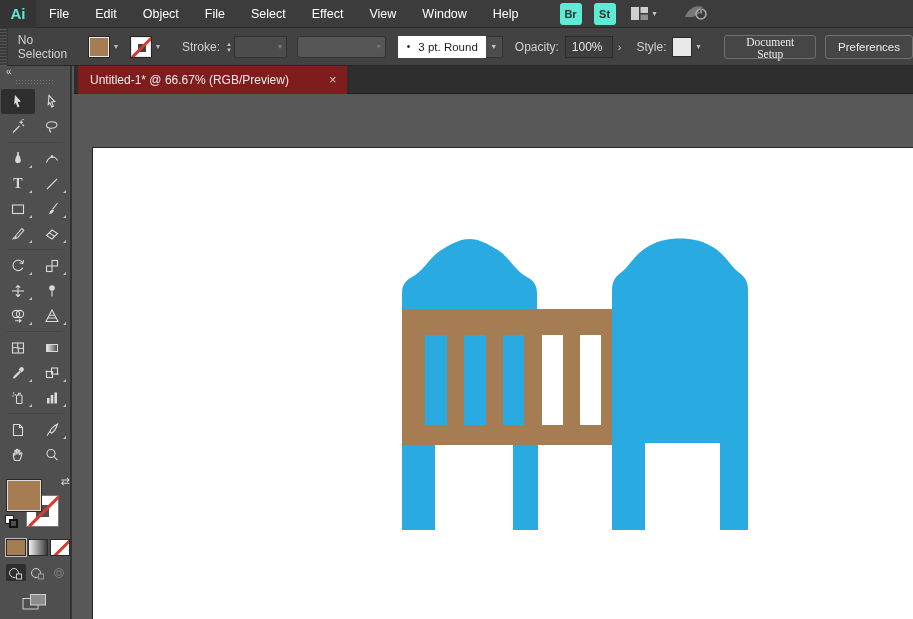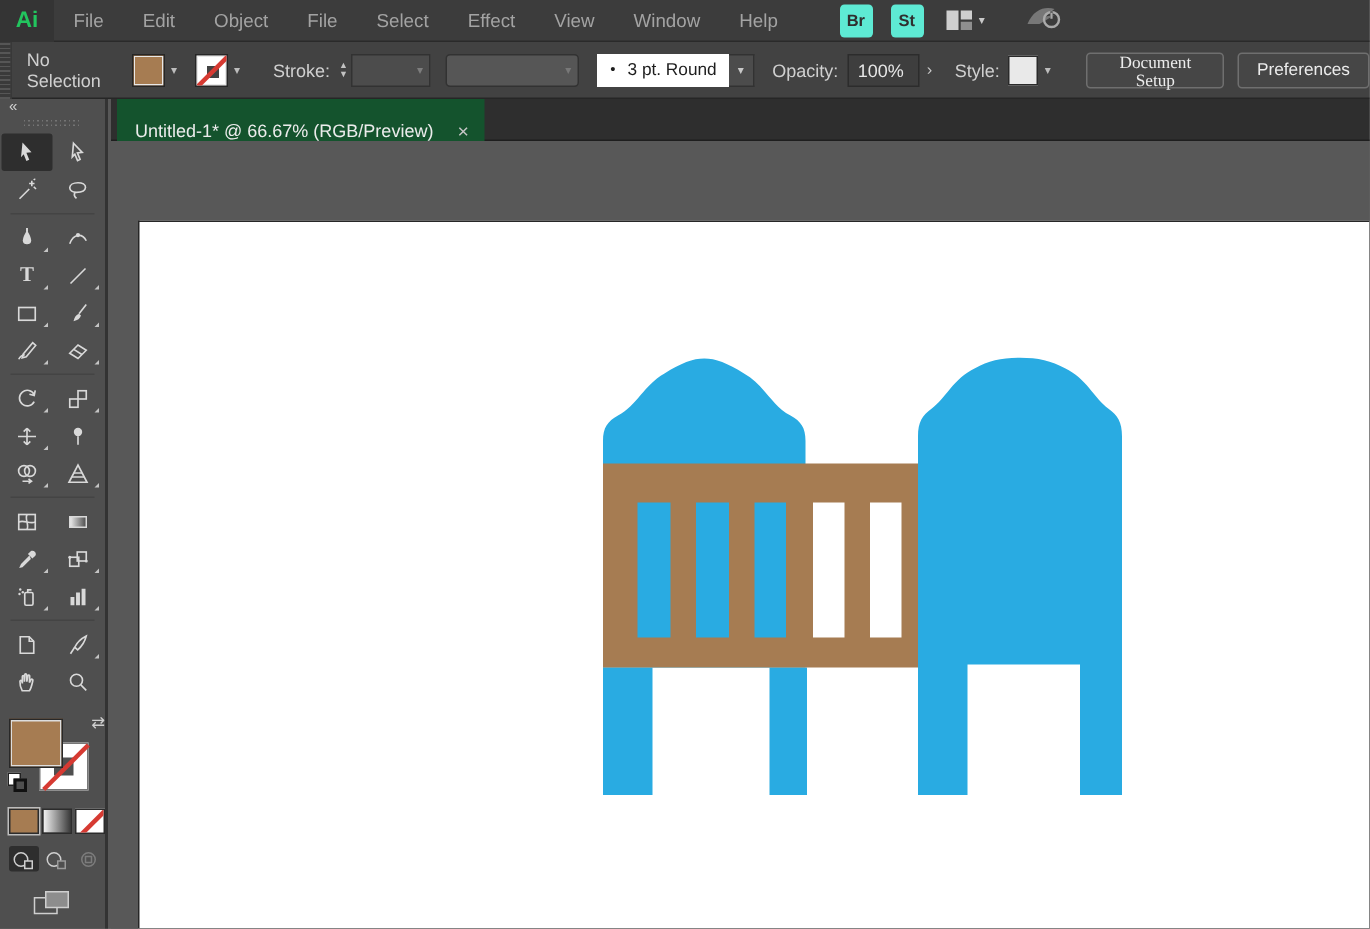--- a/index.html
+++ b/index.html
@@ -3,24 +3,24 @@
 <meta charset="utf-8">
 <style>
   * { margin:0; padding:0; box-sizing:border-box; }
   html,body { width:913px; height:619px; overflow:hidden; background:#3c3c3c;
               font-family:"Liberation Sans", sans-serif; }
 
   
   .menubar { position:absolute; left:0; top:0; width:913px; height:28px;
              background:#3c3c3c; border-bottom:1px solid #2a2a2a;
              display:flex; align-items:center; }
-  .ai-logo { width:36px; height:28px; background:#343434; color:#22c55e;
+  .ai-logo { width:36px; height:28px; background:#343434; color:#5eead4;
              font-weight:bold; font-size:15px; display:flex; align-items:center;
              justify-content:center; }
-  .menu-item { color:#a3a3a3; font-size:12.5px; padding:0 13px; height:28px;
+  .menu-item { color:#ffffff; font-size:12.5px; padding:0 13px; height:28px;
                display:flex; align-items:center; cursor:default; }
   .mb-btn { width:22px; height:22px; background:#5eead4; color:#2f2f2f;
             border:none; border-radius:3px; font-size:11px; font-weight:bold;
             font-family:"Liberation Sans",sans-serif; margin-left:12px;
             display:flex; align-items:center; justify-content:center; }
   .mb-btn.first { margin-left:28px; }
   .ws-switch { display:flex; align-items:center; margin-left:14px; }
   .ws-icon { display:block; }
   .chev { color:#c9c9c9; font-size:8px; margin-left:4px; }
   .gpu-wrap { margin-left:26px; opacity:.75; }
@@ -125,22 +125,22 @@
   .mode-btn { width:21px; height:17px; display:flex; align-items:center; justify-content:center; }
   .mode-btn.active { background:#2e2e2e; border-radius:2px; }
   .mode-btn.disabled { opacity:.35; }
 
   .screen-mode { margin:12px auto 0; width:26px; height:18px; display:block; }
 
   
   .doc-area { position:absolute; left:74px; top:0; width:839px; height:553px; }
   .tabbar { position:absolute; left:0; top:0; width:839px; height:28px; background:#2e2e2e;
             border-bottom:1px solid #1e1e1e; display:flex; }
-  .tab { height:28px; background:#14532d; display:flex; align-items:flex-end;
-         padding:0 10px 0 12px; margin-left:4px; color:#ececec; font-size:12px; }
+  .tab { height:28px; background:#7f1d1d; display:flex; align-items:center;
+         padding:0 10px 0 12px; margin-left:4px; color:#ececec; font-size:12px;gap:24px; }
   .tab-close { color:#c6c6c6; font-size:13px; margin-left:16px; line-height:12px; }
 
   .canvas { position:absolute; left:0; top:28px; width:839px; height:525px;
             background:#585858; overflow:hidden; }
   .artboard { position:absolute; left:18px; top:53px; width:821px; height:472px;
               background:#fff; border-top:1px solid #262626; border-left:1px solid #262626; }
   .artwork { position:absolute; left:326px; top:142px; }
 </style>
 </head>
 <body>

